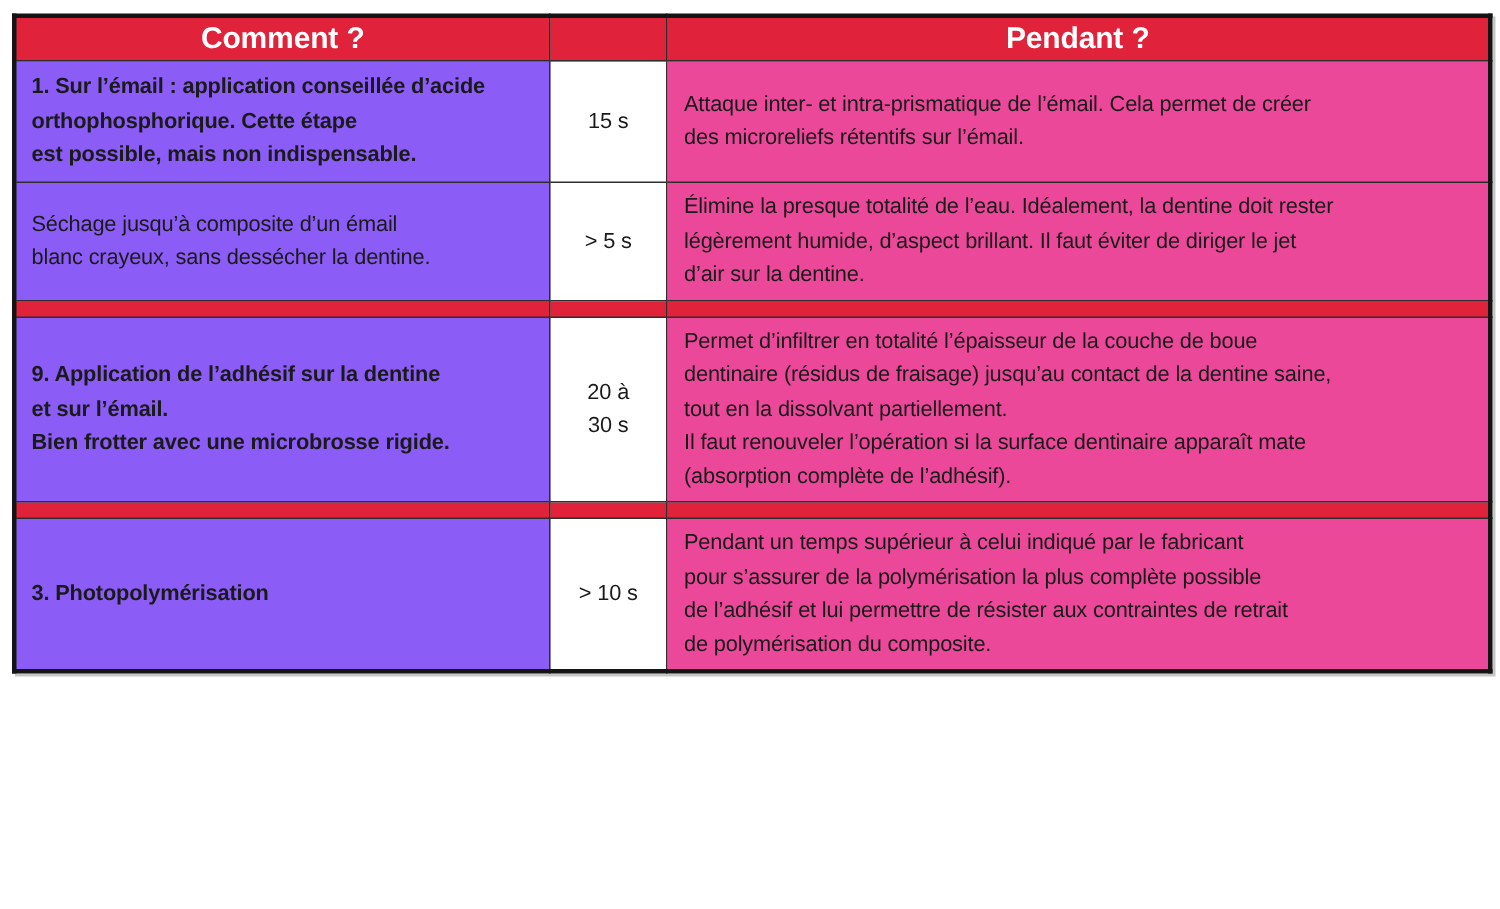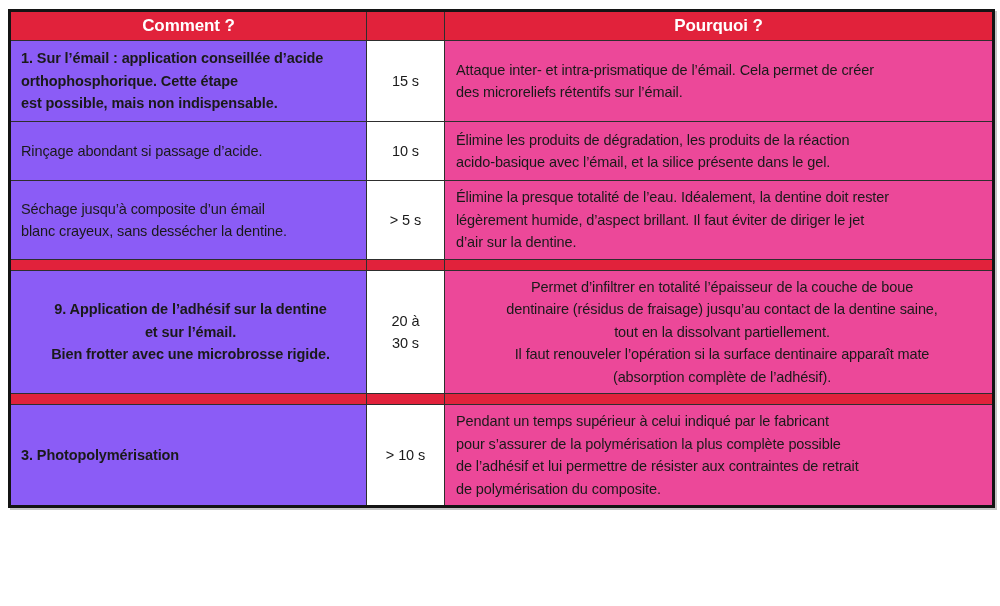--- a/index.html
+++ b/index.html
@@ -28,21 +28,21 @@
   th, td {
     border: 1.4px solid #2e2e2e;
     vertical-align: middle;
     font-size: 14.5px;
     line-height: 22.5px;
     letter-spacing: -0.1px;
   }
   th {
     background: var(--accent, #e1223b);
     color: #ffffff;
-    font-size: 17px;
+    font-size: 20px;
     font-weight: bold;
     text-align: center;
     height: 28px;
     padding: 0 4px;
   }
   td.comment {
     background: #8b5cf6;
     text-align: left;
     padding: 4px 6px 4px 10px;
     white-space: pre-line;
@@ -56,21 +56,21 @@
   td.why {
     background: #ec4899;
     text-align: left;
     padding: 4px 4px 4px 11px;
     white-space: pre-line;
   }
   tr.r1 td { height: 72px; }
   tr.r2 td { height: 50px; }
   tr.r3 td { height: 50px; }
   tr.r4 td { height: 70px; }
-  tr.r5 td { height: 114px; text-align: center; }
+  tr.r5 td { height: 114px; }
   tr.r6 td { height: 76px; }
   tr.r7 td { height: 92px; }
   tr.sep td {
     background: var(--accent, #e1223b);
     height: 10px;
     padding: 0;
   }
   .bold { font-weight: bold; }
 </style>
 </head>
@@ -80,35 +80,29 @@
   <table class="protocol">
     <colgroup>
       <col class="c-comment">
       <col class="c-time">
       <col class="c-why">
     </colgroup>
     <tbody>
         <tr>
       <th>Comment ?</th>
       <th></th>
-      <th>Pourquoi ?</th>
+      <th>Pendant ?</th>
     </tr>
     <tr class="r1">
       <td class="comment bold">1. Sur l’émail : application conseillée d’acide
 orthophosphorique. Cette étape
 est possible, mais non indispensable.</td>
       <td class="time">15 s</td>
       <td class="why">Attaque inter- et intra-prismatique de l’émail. Cela permet de créer
 des microreliefs rétentifs sur l’émail.</td>
-    </tr>
-    <tr class="r3">
-      <td class="comment">Rinçage abondant si passage d’acide.</td>
-      <td class="time">10 s</td>
-      <td class="why">Élimine les produits de dégradation, les produits de la réaction
-acido-basique avec l’émail, et la silice présente dans le gel.</td>
     </tr>
     <tr class="r4">
       <td class="comment">Séchage jusqu’à composite d’un émail
 blanc crayeux, sans dessécher la dentine.</td>
       <td class="time">&gt; 5 s</td>
       <td class="why">Élimine la presque totalité de l’eau. Idéalement, la dentine doit rester
 légèrement humide, d’aspect brillant. Il faut éviter de diriger le jet
 d’air sur la dentine.</td>
     </tr>
     <tr class="sep">

